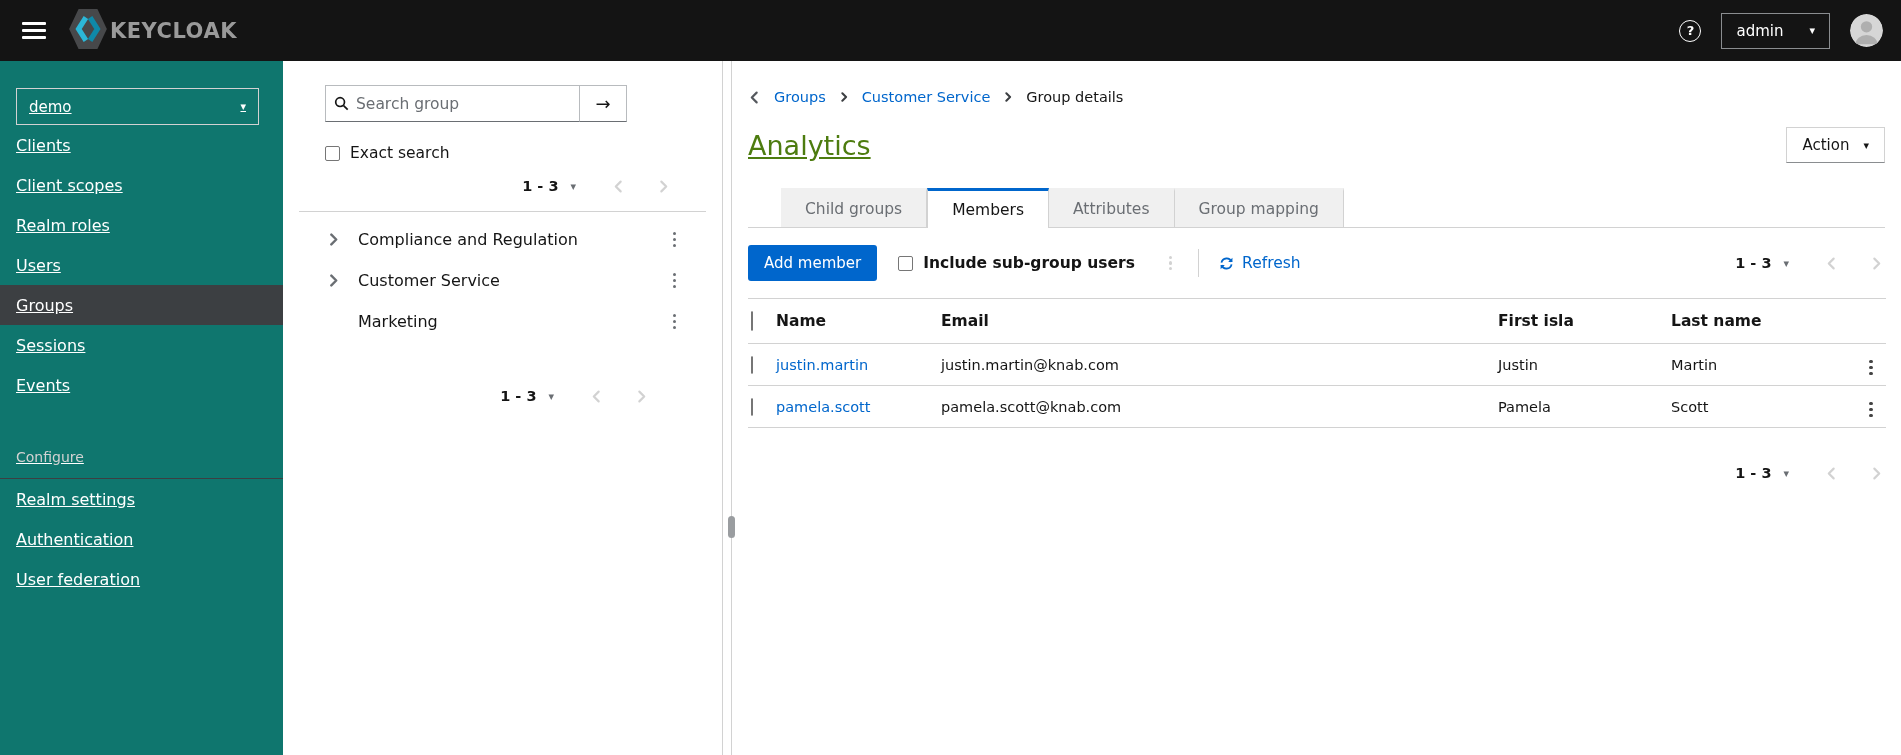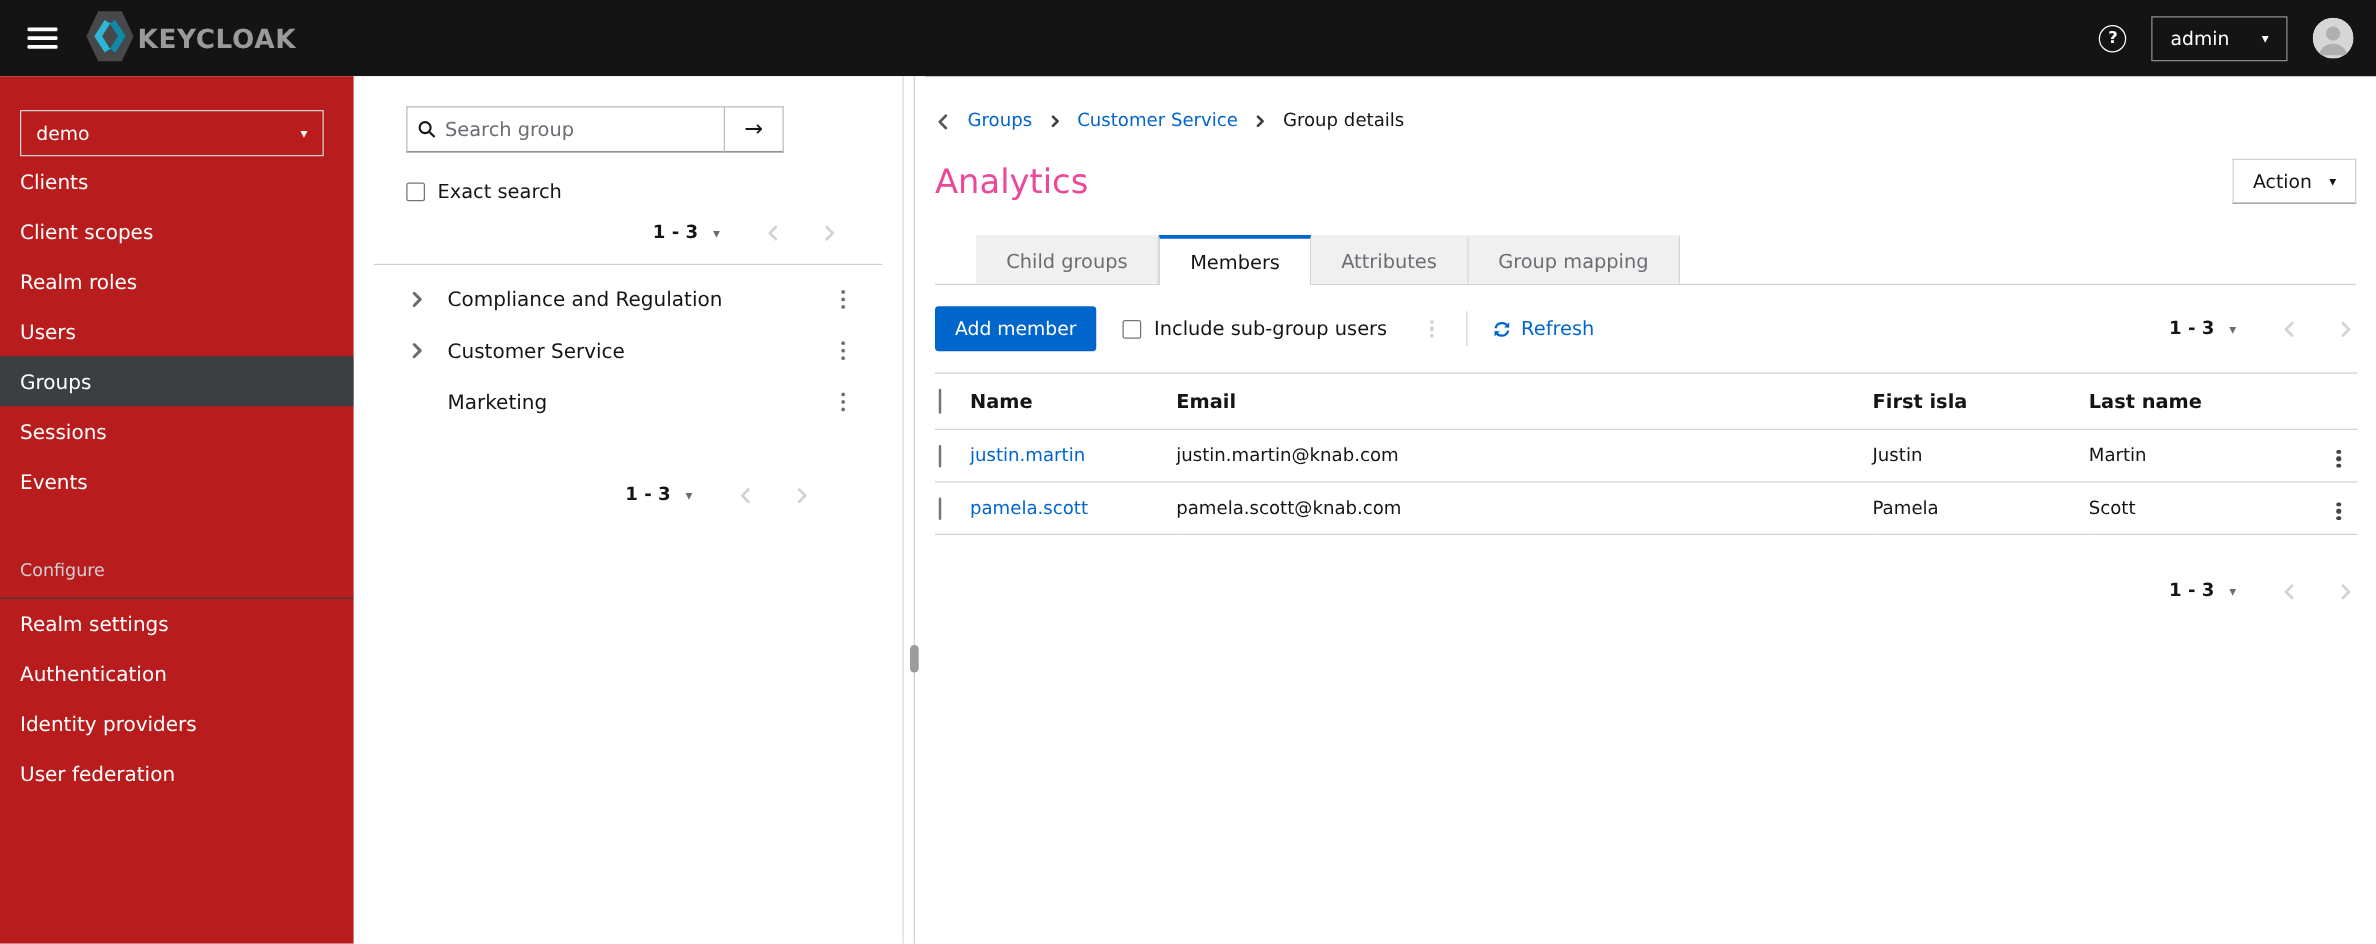--- a/index.html
+++ b/index.html
@@ -20,21 +20,21 @@
   .user-dd { height: 36px; border: 1px solid #8a8d90; color: #fff; font-size: 15px;
     display: flex; align-items: center; gap: 26px; padding: 0 14px; }
   .caret { font-size: 11px; line-height: 1; }
   .user-dd .caret { color: #fff; }
   .avatar { width: 33px; height: 33px; border-radius: 50%; overflow: hidden; }
 
   
   .app-body { flex: 1; display: flex; min-height: 0; }
 
   
-  .sidebar { width: 283px; flex: 0 0 283px; background: #b91c1c; color: #fff; }
+  .sidebar { width: 283px; flex: 0 0 283px; background: #0f766e; color: #fff; text-decoration: underline; }
   .realm-select { margin: 27px 16px 0 16px; width: 243px; height: 37px; border: 1px solid #d2d2d2;
     color: #fff; font-size: 15px; display: flex; align-items: center; justify-content: space-between; padding: 0 12px; }
   .realm-select .caret { color: #fff; }
   .section-head { height: 43px; display: flex; align-items: center; padding-left: 16px;
     font-size: 14px; color: #d2d2d2; }
   .section-head.manage { margin-top: 30px; border-top: 1px solid #3c3f42; border-bottom: 1px solid #3c3f42; }
   .section-head.configure { margin-top: 31px; border-bottom: 1px solid #3c3f42; }
   .nav-item { display: flex; align-items: center; height: 40px; padding-left: 16px;
     font-size: 16px; color: #fff; cursor: pointer; }
   .nav-item.selected { background: #3c3f42; }
@@ -73,34 +73,34 @@
   .grip { position: absolute; left: 5px; top: 455px; width: 7px; height: 22px; border-radius: 4px; background: #9a9da0; }
 
   
   .main { flex: 1; min-width: 0; padding: 28px 16px 0 8px; display: flex; flex-direction: column; }
   .breadcrumb { display: flex; align-items: center; gap: 13px; font-size: 14.5px; }
   .crumb-back { color: #55595e; display: flex; }
   .crumb-link { color: #0066cc; text-decoration: none; cursor: pointer; }
   .crumb-sep { color: #3c3f42; display: flex; }
   .crumb-current { color: #151515; }
   .title-row { margin-top: 22px; display: flex; align-items: center; justify-content: space-between; }
-  .page-title { font-size: 27px; font-weight: normal; color: #ec4899; }
+  .page-title { font-size: 27px; font-weight: normal; color: #4d7c0f; text-decoration: underline; }
   .action-btn { height: 36px; padding: 0 15px; border: 1px solid #d2d2d2; border-bottom-color: #8a8d90;
     background: #fff; font-size: 15px; display: flex; align-items: center; gap: 14px; }
   .action-btn .caret { color: #151515; }
 
   .tabs { margin-top: 25px; display: flex; align-items: flex-end; border-bottom: 1px solid #d2d2d2; padding-left: 33px; }
   .tab { height: 39px; display: flex; align-items: center; padding: 0 24px; background: #f0f0f0;
     color: #6a6e73; font-size: 15.5px; border-top: 3px solid #f0f0f0; border-right: 1px solid #d2d2d2; }
   .tab.active { background: #fff; color: #151515; border-top: 3px solid #0066cc;
     border-left: 1px solid #d2d2d2; border-right: 1px solid #d2d2d2; height: 40px; margin-bottom: -1px; }
 
   .toolbar { height: 70px; display: flex; align-items: center; }
   .btn-primary { height: 36px; padding: 0 16px; background: #0066cc; color: #fff; font-size: 15px; border-radius: 3px; }
-  .subgroup-check { margin-left: 21px; display: flex; align-items: center; gap: 10px; font-size: 15.5px; cursor: pointer; }
+  .subgroup-check { margin-left: 21px; display: flex; align-items: center; gap: 10px; font-size: 15.5px; cursor: pointer; font-weight: bold; }
   .toolbar .kebab.disabled { margin-left: 28px; color: #d2d2d2; }
   .toolbar-divider { width: 1px; height: 28px; background: #d2d2d2; margin: 0 20px; }
   .refresh-btn { display: flex; align-items: center; gap: 8px; color: #0066cc; font-size: 15.5px; }
   .pager-toolbar { margin-left: auto; padding-right: 2px; }
 
   table.members { width: 100%; border-collapse: collapse; table-layout: fixed; border-top: 1px solid #d2d2d2; }
   table.members th { height: 45px; text-align: left; font-size: 15.5px; font-weight: bold;
     border-bottom: 1px solid #d2d2d2; vertical-align: middle; }
   table.members td { height: 42px; font-size: 14.5px; border-bottom: 1px solid #d2d2d2; vertical-align: middle; }
   .col-select { width: 28px; } .col-name { width: 165px; } .col-email { width: 557px; }
@@ -184,23 +184,20 @@
       <div class="section-head configure">
         <span>Configure</span>
       </div>
       <div class="nav-item">
           <span>Realm settings</span>
         </div>
       <div class="nav-item">
           <span>Authentication</span>
         </div>
       <div class="nav-item">
-          <span>Identity providers</span>
-        </div>
-      <div class="nav-item">
           <span>User federation</span>
         </div>
     </nav>
 
     <aside class="tree-panel">
       <div class="search-row">
         <div class="search-input-wrap">
           <span style="display:flex">
             <svg width="15" height="15" viewBox="0 0 16 16">
               <circle cx="6.5" cy="6.5" r="4.7" fill="none" stroke="#151515" stroke-width="1.8"></circle>

